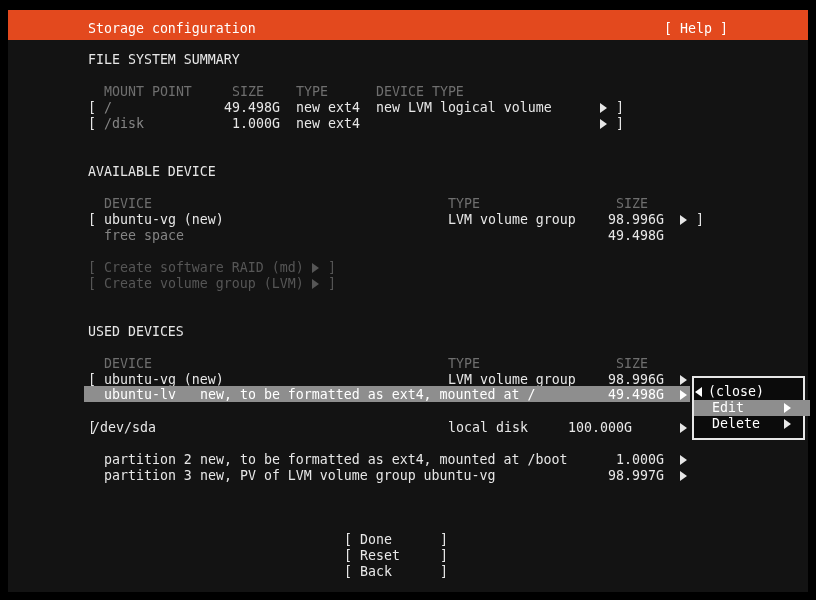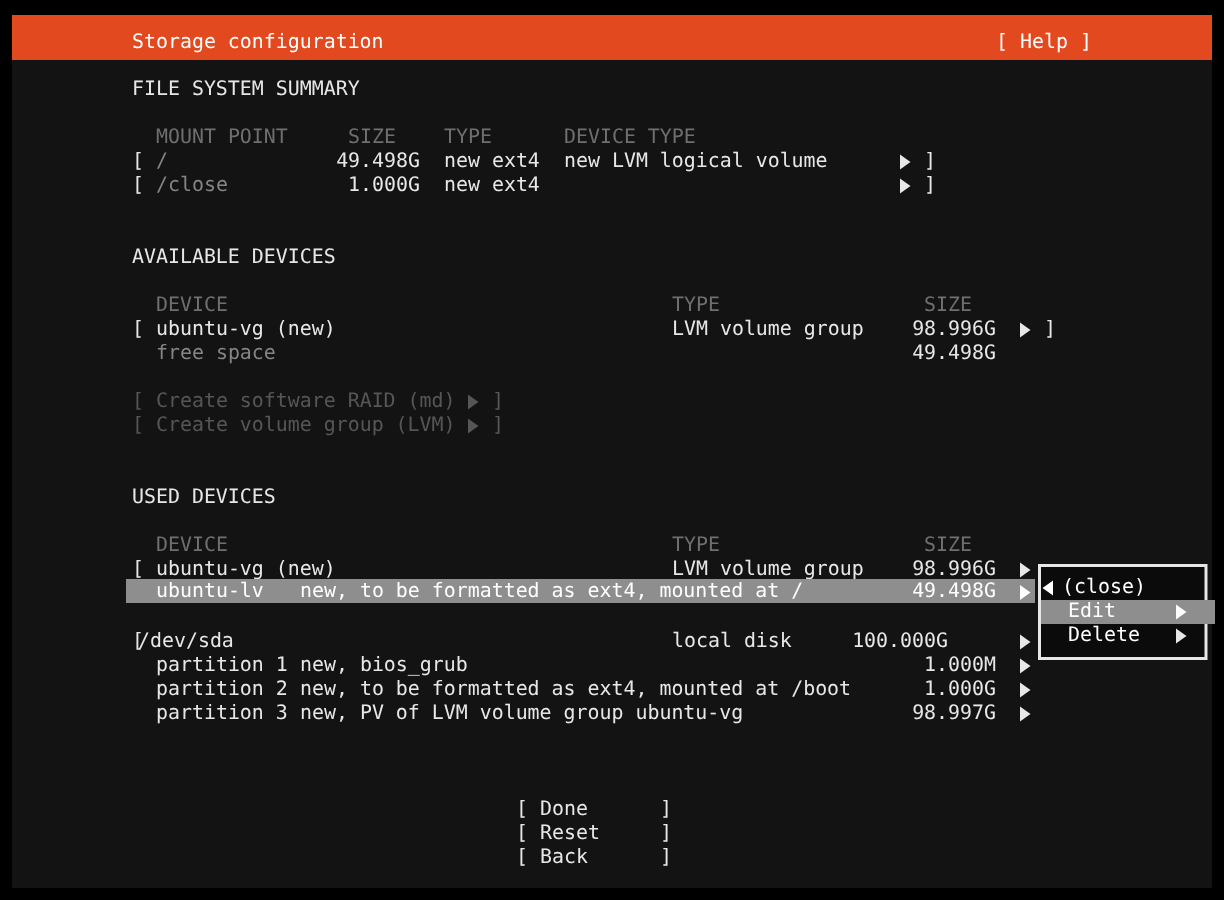--- a/index.html
+++ b/index.html
@@ -56,28 +56,28 @@
     <span class="t w" style="left:88px">[</span>
     <span class="t m" style="left:104px">/</span>
     <span class="t w sz" style="left:200px">49.498G</span>
     <span class="t w" style="left:296px">new ext4</span>
     <span class="t w" style="left:376px">new LVM logical volume</span>
     <i class="ar" style="left:600px;top:3px"></i>
     <span class="t w" style="left:616px">]</span>
   </div>
   <div class="r" style="top:116px">
     <span class="t w" style="left:88px">[</span>
-    <span class="t m" style="left:104px">/close</span>
+    <span class="t m" style="left:104px">/disk</span>
     <span class="t w sz" style="left:200px">1.000G</span>
     <span class="t w" style="left:296px">new ext4</span>
     <i class="ar" style="left:600px;top:3px"></i>
     <span class="t w" style="left:616px">]</span>
   </div>
 
-  <span class="t w" style="left:88px;top:164px">AVAILABLE DEVICES</span>
+  <span class="t w" style="left:88px;top:164px">AVAILABLE DEVICE</span>
   <div class="r" style="top:196px">
     <span class="t h" style="left:104px">DEVICE</span>
     <span class="t h" style="left:448px">TYPE</span>
     <span class="t h" style="left:616px">SIZE</span>
   </div>
   <div class="r" style="top:212px">
     <span class="t w" style="left:88px">[</span>
     <span class="t w" style="left:104px">ubuntu-vg (new)</span>
     <span class="t w" style="left:448px">LVM volume group</span>
     <span class="t w sz" style="left:584px">98.996G</span>
@@ -121,26 +121,20 @@
     <span class="t bw sz" style="left:584px">49.498G</span>
     <i class="ar onband" style="left:680px;top:3px"></i>
   </div>
   <div class="r" style="top:420px">
     <span class="t w" style="left:88px">[</span>
     <span class="t w" style="left:92px">/dev/sda</span>
     <span class="t w" style="left:448px">local disk</span>
     <span class="t w sz" style="left:552px">100.000G</span>
     <i class="ar" style="left:680px;top:3px"></i>
   </div>
-  <div class="r" style="top:436px">
-    <span class="t w" style="left:104px">partition 1</span>
-    <span class="t w" style="left:200px">new, bios_grub</span>
-    <span class="t w sz" style="left:584px">1.000M</span>
-    <i class="ar" style="left:680px;top:3px"></i>
-  </div>
   <div class="r" style="top:452px">
     <span class="t w" style="left:104px">partition 2</span>
     <span class="t w" style="left:200px">new, to be formatted as ext4, mounted at /boot</span>
     <span class="t w sz" style="left:584px">1.000G</span>
     <i class="ar" style="left:680px;top:3px"></i>
   </div>
   <div class="r" style="top:468px">
     <span class="t w" style="left:104px">partition 3</span>
     <span class="t w" style="left:200px">new, PV of LVM volume group ubuntu-vg</span>
     <span class="t w sz" style="left:584px">98.997G</span>

